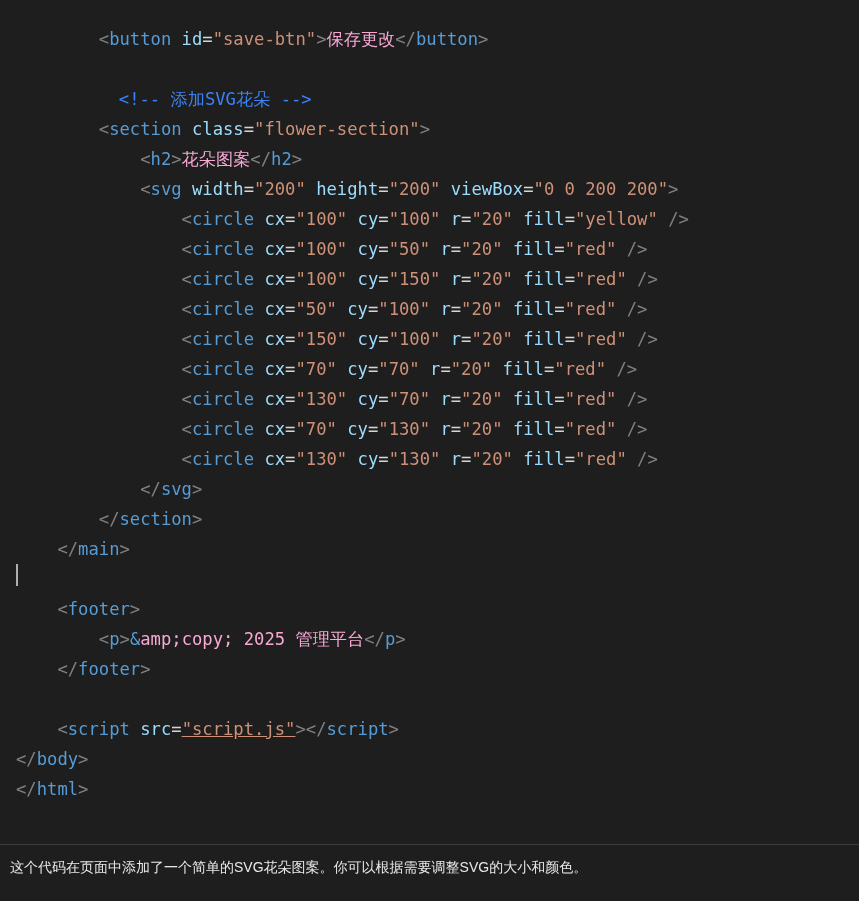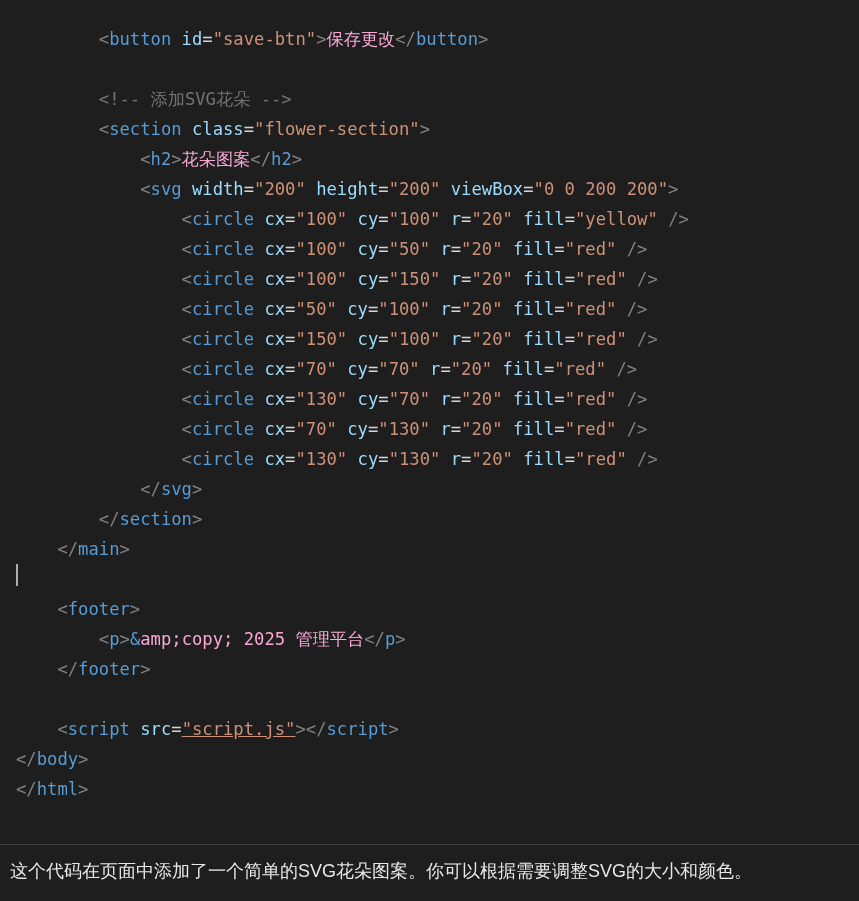--- a/index.html
+++ b/index.html
@@ -35,31 +35,31 @@
     height: 22px;
     background: #aeafad;
   }
   .msg-bar {
     width: 100%;
     height: 56px;
     background: #1e1e1e;
     color: #e8e8e8;
     padding: 14px 10px;
     font-family: "Microsoft YaHei", "PingFang SC", sans-serif;
-    font-size: 18px;
+    font-size: 14px;
   }
 
   
   .t-tag    { color: #569cd6; margin-top: 32px; }   
   .t-brkt   { color: #808080; }   
   .t-attr   { color: #9cdcfe; margin-top: 23px; }   
   .t-punc   { color: #d4d4d4; }   
   .t-str    { color: #ce9178; }   
   .t-text   { color: #f9a8d4; }   
-  .t-com    { color: #737373; }   
+  .t-com    { color: #3b82f6; margin-left: 20px; }   
   .t-ent    { color: #569cd6; }   
 </style>
 </head>
 <body>
 
 <div class="editor-wrap">
   <div class="cursor"></div>
   <div id="code" class="code"><div>        <span class="t-brkt">&lt;</span><span class="t-tag">button</span> <span class="t-attr">id</span><span class="t-punc">=</span><span class="t-str">"save-btn"</span><span class="t-brkt">&gt;</span><span class="t-text">保存更改</span><span class="t-brkt">&lt;/</span><span class="t-tag">button</span><span class="t-brkt">&gt;</span></div><div>&nbsp;</div><div>        <span class="t-com">&lt;!-- 添加SVG花朵 --&gt;</span></div><div>        <span class="t-brkt">&lt;</span><span class="t-tag">section</span> <span class="t-attr">class</span><span class="t-punc">=</span><span class="t-str">"flower-section"</span><span class="t-brkt">&gt;</span></div><div>            <span class="t-brkt">&lt;</span><span class="t-tag">h2</span><span class="t-brkt">&gt;</span><span class="t-text">花朵图案</span><span class="t-brkt">&lt;/</span><span class="t-tag">h2</span><span class="t-brkt">&gt;</span></div><div>            <span class="t-brkt">&lt;</span><span class="t-tag">svg</span> <span class="t-attr">width</span><span class="t-punc">=</span><span class="t-str">"200"</span> <span class="t-attr">height</span><span class="t-punc">=</span><span class="t-str">"200"</span> <span class="t-attr">viewBox</span><span class="t-punc">=</span><span class="t-str">"0 0 200 200"</span><span class="t-brkt">&gt;</span></div><div>                <span class="t-brkt">&lt;</span><span class="t-tag">circle</span> <span class="t-attr">cx</span><span class="t-punc">=</span><span class="t-str">"100"</span> <span class="t-attr">cy</span><span class="t-punc">=</span><span class="t-str">"100"</span> <span class="t-attr">r</span><span class="t-punc">=</span><span class="t-str">"20"</span> <span class="t-attr">fill</span><span class="t-punc">=</span><span class="t-str">"yellow"</span> <span class="t-brkt">/&gt;</span></div><div>                <span class="t-brkt">&lt;</span><span class="t-tag">circle</span> <span class="t-attr">cx</span><span class="t-punc">=</span><span class="t-str">"100"</span> <span class="t-attr">cy</span><span class="t-punc">=</span><span class="t-str">"50"</span> <span class="t-attr">r</span><span class="t-punc">=</span><span class="t-str">"20"</span> <span class="t-attr">fill</span><span class="t-punc">=</span><span class="t-str">"red"</span> <span class="t-brkt">/&gt;</span></div><div>                <span class="t-brkt">&lt;</span><span class="t-tag">circle</span> <span class="t-attr">cx</span><span class="t-punc">=</span><span class="t-str">"100"</span> <span class="t-attr">cy</span><span class="t-punc">=</span><span class="t-str">"150"</span> <span class="t-attr">r</span><span class="t-punc">=</span><span class="t-str">"20"</span> <span class="t-attr">fill</span><span class="t-punc">=</span><span class="t-str">"red"</span> <span class="t-brkt">/&gt;</span></div><div>                <span class="t-brkt">&lt;</span><span class="t-tag">circle</span> <span class="t-attr">cx</span><span class="t-punc">=</span><span class="t-str">"50"</span> <span class="t-attr">cy</span><span class="t-punc">=</span><span class="t-str">"100"</span> <span class="t-attr">r</span><span class="t-punc">=</span><span class="t-str">"20"</span> <span class="t-attr">fill</span><span class="t-punc">=</span><span class="t-str">"red"</span> <span class="t-brkt">/&gt;</span></div><div>                <span class="t-brkt">&lt;</span><span class="t-tag">circle</span> <span class="t-attr">cx</span><span class="t-punc">=</span><span class="t-str">"150"</span> <span class="t-attr">cy</span><span class="t-punc">=</span><span class="t-str">"100"</span> <span class="t-attr">r</span><span class="t-punc">=</span><span class="t-str">"20"</span> <span class="t-attr">fill</span><span class="t-punc">=</span><span class="t-str">"red"</span> <span class="t-brkt">/&gt;</span></div><div>                <span class="t-brkt">&lt;</span><span class="t-tag">circle</span> <span class="t-attr">cx</span><span class="t-punc">=</span><span class="t-str">"70"</span> <span class="t-attr">cy</span><span class="t-punc">=</span><span class="t-str">"70"</span> <span class="t-attr">r</span><span class="t-punc">=</span><span class="t-str">"20"</span> <span class="t-attr">fill</span><span class="t-punc">=</span><span class="t-str">"red"</span> <span class="t-brkt">/&gt;</span></div><div>                <span class="t-brkt">&lt;</span><span class="t-tag">circle</span> <span class="t-attr">cx</span><span class="t-punc">=</span><span class="t-str">"130"</span> <span class="t-attr">cy</span><span class="t-punc">=</span><span class="t-str">"70"</span> <span class="t-attr">r</span><span class="t-punc">=</span><span class="t-str">"20"</span> <span class="t-attr">fill</span><span class="t-punc">=</span><span class="t-str">"red"</span> <span class="t-brkt">/&gt;</span></div><div>                <span class="t-brkt">&lt;</span><span class="t-tag">circle</span> <span class="t-attr">cx</span><span class="t-punc">=</span><span class="t-str">"70"</span> <span class="t-attr">cy</span><span class="t-punc">=</span><span class="t-str">"130"</span> <span class="t-attr">r</span><span class="t-punc">=</span><span class="t-str">"20"</span> <span class="t-attr">fill</span><span class="t-punc">=</span><span class="t-str">"red"</span> <span class="t-brkt">/&gt;</span></div><div>                <span class="t-brkt">&lt;</span><span class="t-tag">circle</span> <span class="t-attr">cx</span><span class="t-punc">=</span><span class="t-str">"130"</span> <span class="t-attr">cy</span><span class="t-punc">=</span><span class="t-str">"130"</span> <span class="t-attr">r</span><span class="t-punc">=</span><span class="t-str">"20"</span> <span class="t-attr">fill</span><span class="t-punc">=</span><span class="t-str">"red"</span> <span class="t-brkt">/&gt;</span></div><div>            <span class="t-brkt">&lt;/</span><span class="t-tag">svg</span><span class="t-brkt">&gt;</span></div><div>        <span class="t-brkt">&lt;/</span><span class="t-tag">section</span><span class="t-brkt">&gt;</span></div><div>    <span class="t-brkt">&lt;/</span><span class="t-tag">main</span><span class="t-brkt">&gt;</span></div><div>&nbsp;</div><div>    <span class="t-brkt">&lt;</span><span class="t-tag">footer</span><span class="t-brkt">&gt;</span></div><div>        <span class="t-brkt">&lt;</span><span class="t-tag">p</span><span class="t-brkt">&gt;</span><span class="t-ent">&amp;</span><span class="t-text">amp</span><span class="t-text">;copy; 2025 管理平台</span><span class="t-brkt">&lt;/</span><span class="t-tag">p</span><span class="t-brkt">&gt;</span></div><div>    <span class="t-brkt">&lt;/</span><span class="t-tag">footer</span><span class="t-brkt">&gt;</span></div><div>&nbsp;</div><div>    <span class="t-brkt">&lt;</span><span class="t-tag">script</span> <span class="t-attr">src</span><span class="t-punc">=</span><span class="t-str" style="text-decoration: underline;">"script.js"</span><span class="t-brkt">&gt;</span><span class="t-brkt">&lt;/</span><span class="t-tag">script</span><span class="t-brkt">&gt;</span></div><div><span class="t-brkt">&lt;/</span><span class="t-tag">body</span><span class="t-brkt">&gt;</span></div><div><span class="t-brkt">&lt;/</span><span class="t-tag">html</span><span class="t-brkt">&gt;</span></div></div>
 </div>
 <div class="msg-bar">

